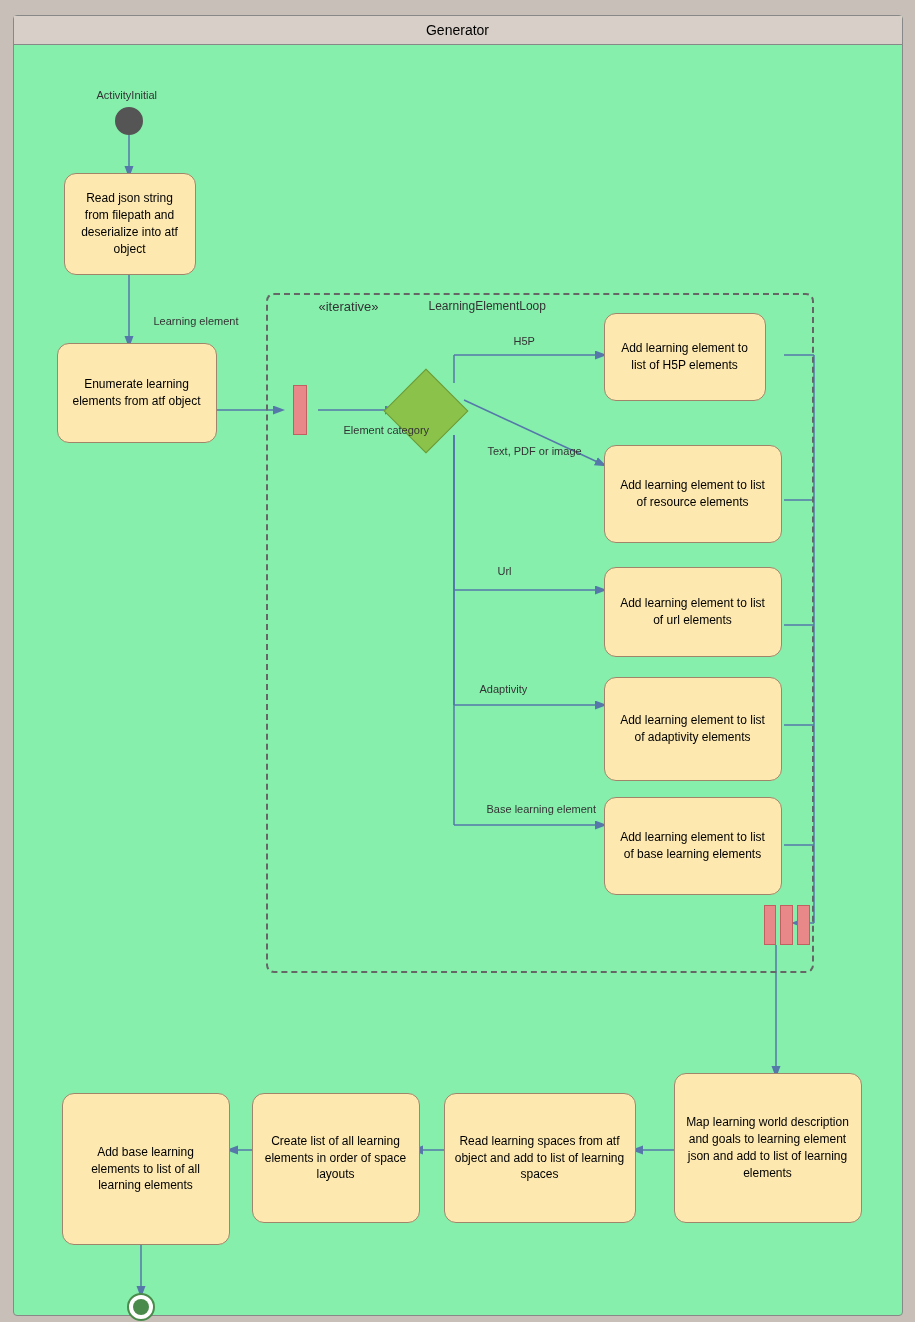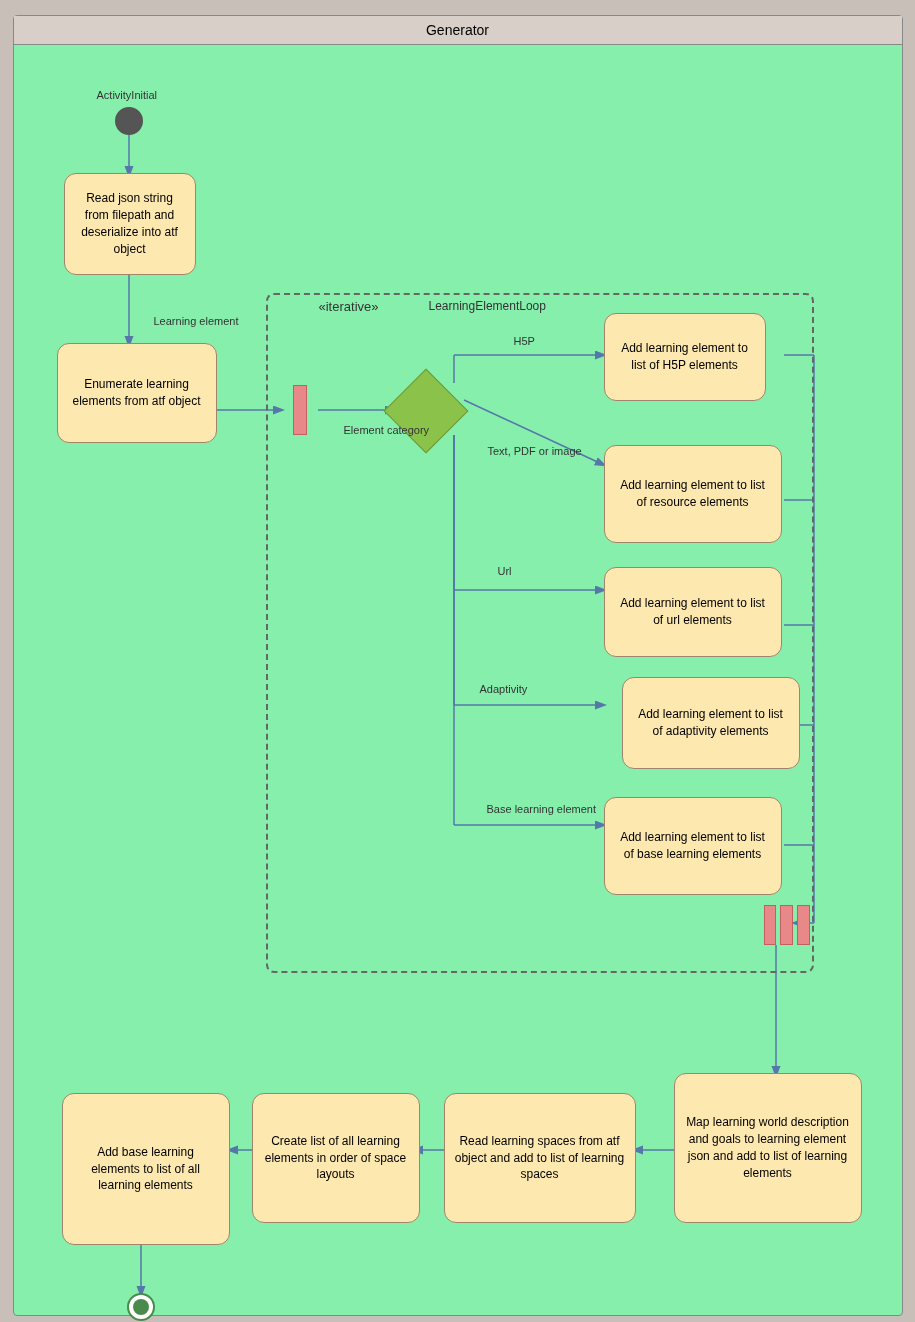--- a/index.html
+++ b/index.html
@@ -200,21 +200,21 @@
     <div class="label-text" style="left:474px; top:400px;">Text, PDF or image</div>
 
     <div class="node rounded-rect" style="left:590px; top:400px; width:178px; height:98px;">Add learning element to list of resource elements</div>
 
     <div class="label-text" style="left:484px; top:520px;">Url</div>
 
     <div class="node rounded-rect" style="left:590px; top:522px; width:178px; height:90px;">Add learning element to list of url elements</div>
 
     <div class="label-text" style="left:466px; top:638px;">Adaptivity</div>
 
-    <div class="node rounded-rect" style="left:590px; top:632px; width:178px; height:92px;margin-left:18px;">Add learning element to list of adaptivity elements</div>
+    <div class="node rounded-rect" style="left:590px; top:632px; width:178px; height:104px;">Add learning element to list of adaptivity elements</div>
 
     <div class="label-text" style="left:440px; top:758px;padding-left:33px;">Base learning element</div>
 
     <div class="node rounded-rect" style="left:590px; top:752px; width:178px; height:98px;">Add learning element to list of base learning elements</div>
 
     <div class="node" style="left:748px; top:860px; width:50px; height:40px;">
       <div class="bar-vertical" style="width:14px; height:40px; display:inline-block; margin:0 2px;"></div>
       <div class="bar-vertical" style="width:14px; height:40px; display:inline-block; margin:0 2px;"></div>
       <div class="bar-vertical" style="width:14px; height:40px; display:inline-block; margin:0 2px;"></div>
     </div>

